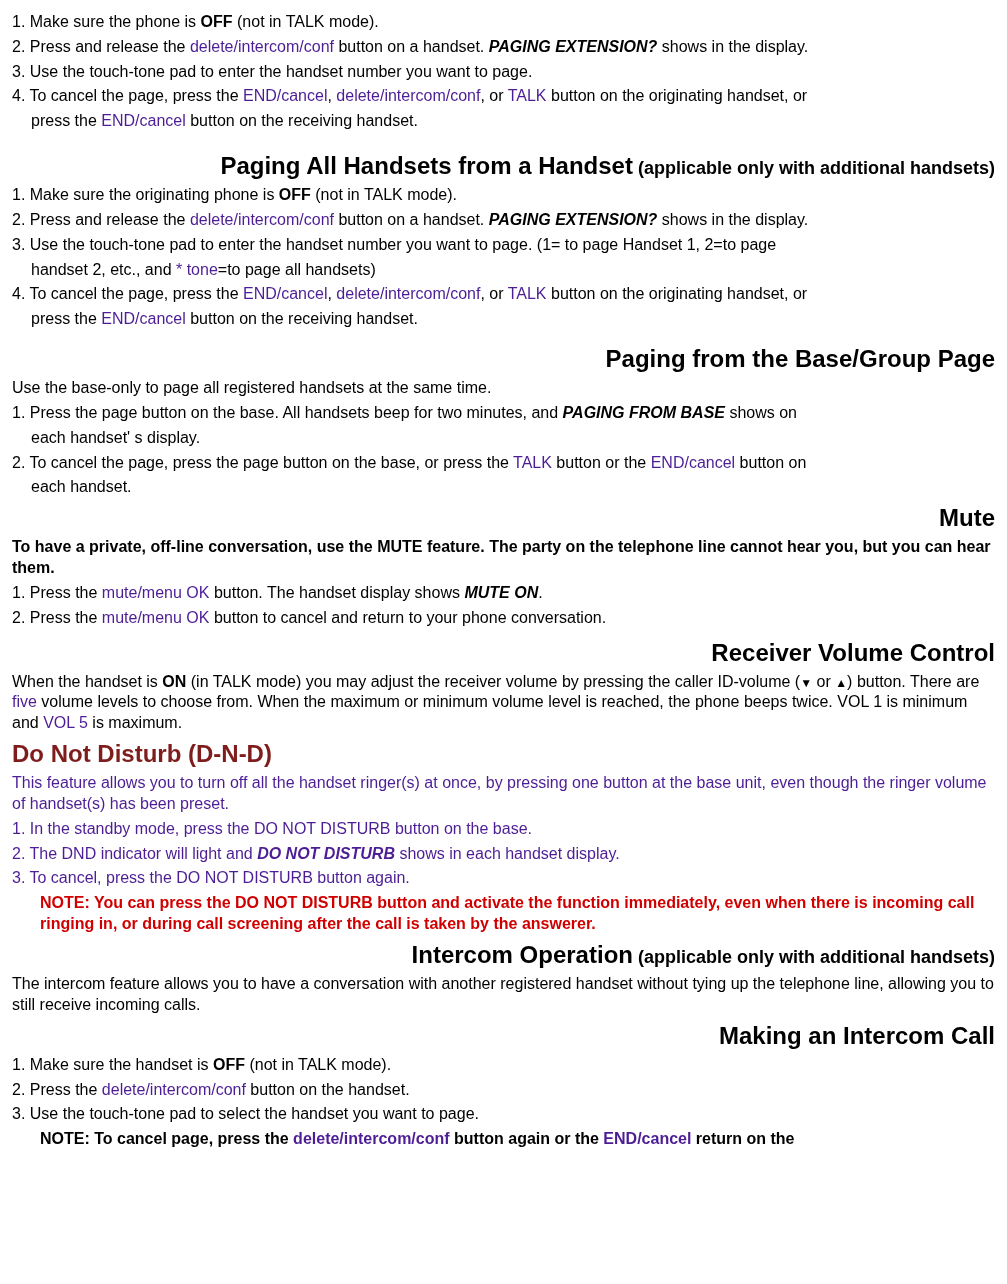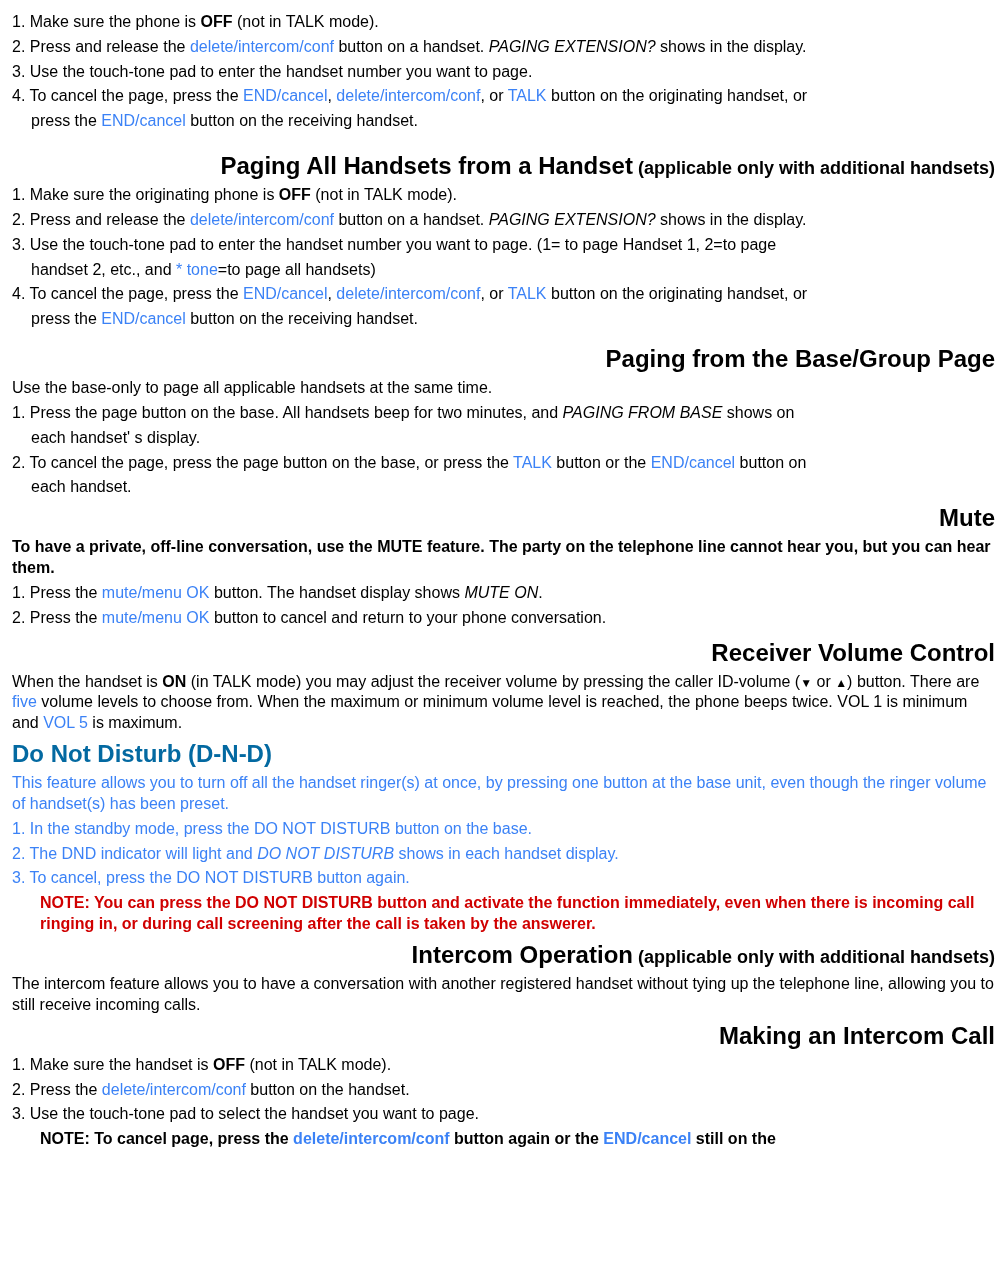--- a/index.html
+++ b/index.html
@@ -7,25 +7,25 @@
     font-size: 16px;
     color: #000;
     margin: 0;
     padding: 8px 12px;
     line-height: 1.3;
     width: 1007px;
     box-sizing: border-box;
   }
   .step { margin: 4px 0; }
   .sub { margin-left: 19px; }
-  .red { color: #3b82f6; }
-  .bi { font-weight: normal; font-style: italic; text-align: right; }
+  .red { color: #4c1d95; }
+  .bi { font-weight: bold; font-style: italic; text-align: right; }
   h2.big { font-size: 24px; font-weight: bold; margin: 18px 0 0 0; text-align: right; }
   h2.big .paren { font-size: 18px; font-weight: bold; }
-  h2.red-h { color: #0369a1; font-size: 24px; font-weight: bold; margin: 4px 0 0 0; }
+  h2.red-h { color: #7f1d1d; font-size: 24px; font-weight: bold; margin: 4px 0 0 0; }
   .note { margin-left: 28px; font-weight: bold; }
   .note.red { color: #d00000; }
   .arrow { font-size: 12px; }
 </style>
 </head>
 <body>
 
 <div class="step"><span>1. Make sure the phone is </span><b>OFF</b><span> (not in TALK mode).</span></div>
 <div class="step"><span>2. Press and release the </span><span class="red">delete/intercom/conf</span><span> button on a handset. </span><span class="bi">PAGING EXTENSION?</span><span> shows in the display.</span></div>
 <div class="step"><span>3. Use the touch-tone pad to enter the handset number you want to page.</span></div>
@@ -34,21 +34,21 @@
 
 <h2 class="big"><span>Paging All Handsets from a Handset</span><span class="paren"> (applicable only with additional handsets)</span></h2>
 <div class="step"><span>1. Make sure the originating phone is </span><b>OFF</b><span> (not in TALK mode).</span></div>
 <div class="step"><span>2. Press and release the </span><span class="red">delete/intercom/conf</span><span> button on a handset. </span><span class="bi">PAGING EXTENSION?</span><span> shows in the display.</span></div>
 <div class="step"><span>3. Use the touch-tone pad to enter the handset number you want to page. (1= to page Handset 1, 2=to page </span></div>
 <div class="step sub"><span>handset 2, etc., and </span><span class="red">* tone</span><span>=to page all handsets)</span></div>
 <div class="step"><span>4. To cancel the page, press the </span><span class="red">END/cancel</span><span>, </span><span class="red">delete/intercom/conf</span><span>, or </span><span class="red">TALK</span><span> button on the originating handset, or </span></div>
 <div class="step sub"><span>press the </span><span class="red">END/cancel</span><span> button on the receiving handset.</span></div>
 
 <h2 class="big" style="margin-top:13px"><span>Paging from the Base/Group Page</span></h2>
-<div class="step"><span>Use the base-only to page all applicable handsets at the same time.</span></div>
+<div class="step"><span>Use the base-only to page all registered handsets at the same time.</span></div>
 <div class="step"><span>1. Press the page button on the base. All handsets beep for two minutes, and </span><span class="bi">PAGING FROM BASE</span><span> shows on </span></div>
 <div class="step sub"><span>each handset' s display.</span></div>
 <div class="step"><span>2. To cancel the page, press the page button on the base, or press the </span><span class="red">TALK</span><span> button or the </span><span class="red">END/cancel</span><span> button on </span></div>
 <div class="step sub"><span>each handset.</span></div>
 
 <h2 class="big" style="margin-top:0"><span>Mute</span></h2>
 <div class="step"><b>To have a private, off-line conversation, use the MUTE feature. The party on the telephone line cannot hear you, but you can hear them.</b></div>
 <div class="step"><span>1. Press the </span><span class="red">mute/menu OK</span><span> button. The handset display shows </span><span class="bi">MUTE ON</span><span>.</span></div>
 <div class="step"><span>2. Press the </span><span class="red">mute/menu OK</span><span> button to cancel and return to your phone conversation.</span></div>
 
@@ -62,13 +62,13 @@
 <div class="step red"><span>3. To cancel, press the DO NOT DISTURB button again.</span></div>
 <div class="note red"><span>NOTE: You can press the DO NOT DISTURB button and activate the function immediately, even when there is incoming call ringing in, or during call screening after the call is taken by the answerer.</span></div>
 
 <h2 class="big" style="margin-top:4px"><span>Intercom Operation</span><span class="paren"> (applicable only with additional handsets)</span></h2>
 <div class="step"><span>The intercom feature allows you to have a conversation with another registered handset without tying up the telephone line, allowing you to still receive incoming calls.</span></div>
 
 <h2 class="big" style="margin-top:2px"><span>Making an Intercom Call</span></h2>
 <div class="step"><span>1. Make sure the handset is </span><b>OFF</b><span> (not in TALK mode).</span></div>
 <div class="step"><span>2. Press the </span><span class="red">delete/intercom/conf</span><span> button on the handset.</span></div>
 <div class="step"><span>3. Use the touch-tone pad to select the handset you want to page.</span></div>
-<div class="note"><span>NOTE: To cancel page, press the </span><span class="red">delete/intercom/conf</span><span> button again or the </span><span class="red">END/cancel</span><span> still on the</span></div>
+<div class="note"><span>NOTE: To cancel page, press the </span><span class="red">delete/intercom/conf</span><span> button again or the </span><span class="red">END/cancel</span><span> return on the</span></div>
 
 </body></html>

